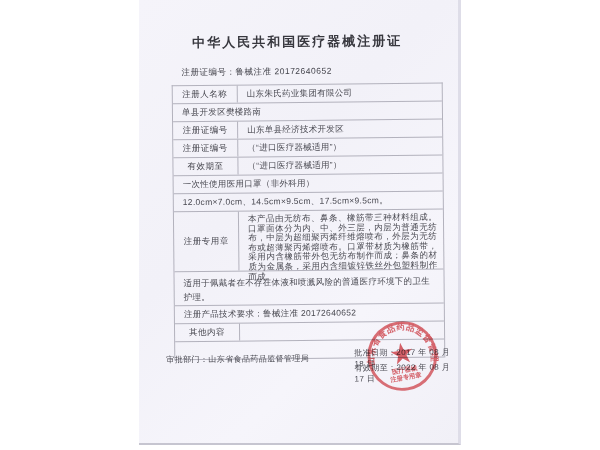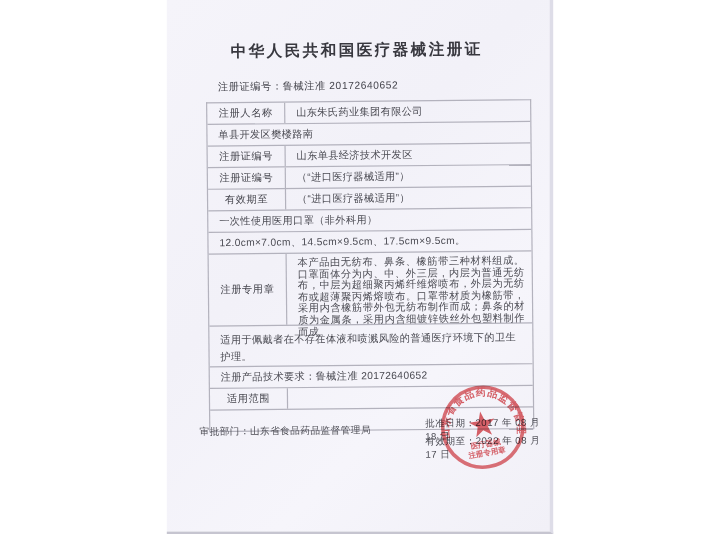--- a/index.html
+++ b/index.html
@@ -102,21 +102,21 @@
         <div class="lbl">注册专用章</div>
         <div class="val block">本产品由无纺布、鼻条、橡筋带三种材料组成。口罩面体分为内、中、外三层，内层为普通无纺布，中层为超细聚丙烯纤维熔喷布，外层为无纺布或超薄聚丙烯熔喷布。口罩带材质为橡筋带，采用内含橡筋带外包无纺布制作而成；鼻条的材质为金属条，采用内含细镀锌铁丝外包塑料制作而成。</div>
       </div>
       <div class="trow h33">
         <div class="val spaced">适用于佩戴者在不存在体液和喷溅风险的普通医疗环境下的卫生护理。</div>
       </div>
       <div class="trow h17">
         <div class="val">注册产品技术要求：鲁械注准 20172640652</div>
       </div>
       <div class="trow h17">
-        <div class="lbl">适用范围</div>
+        <div class="lbl">其他内容</div>
         <div class="val"></div>
       </div>
       <div class="trow h17">
         <div class="val"></div>
       </div>
     </div>
 
     <div class="foot-dept">审批部门：山东省食品药品监督管理局</div>
     <div class="foot-approve">批准日期：2017 年 08 月 18 日</div>
     <div class="foot-valid">有效期至：2022 年 08 月 17 日</div>

